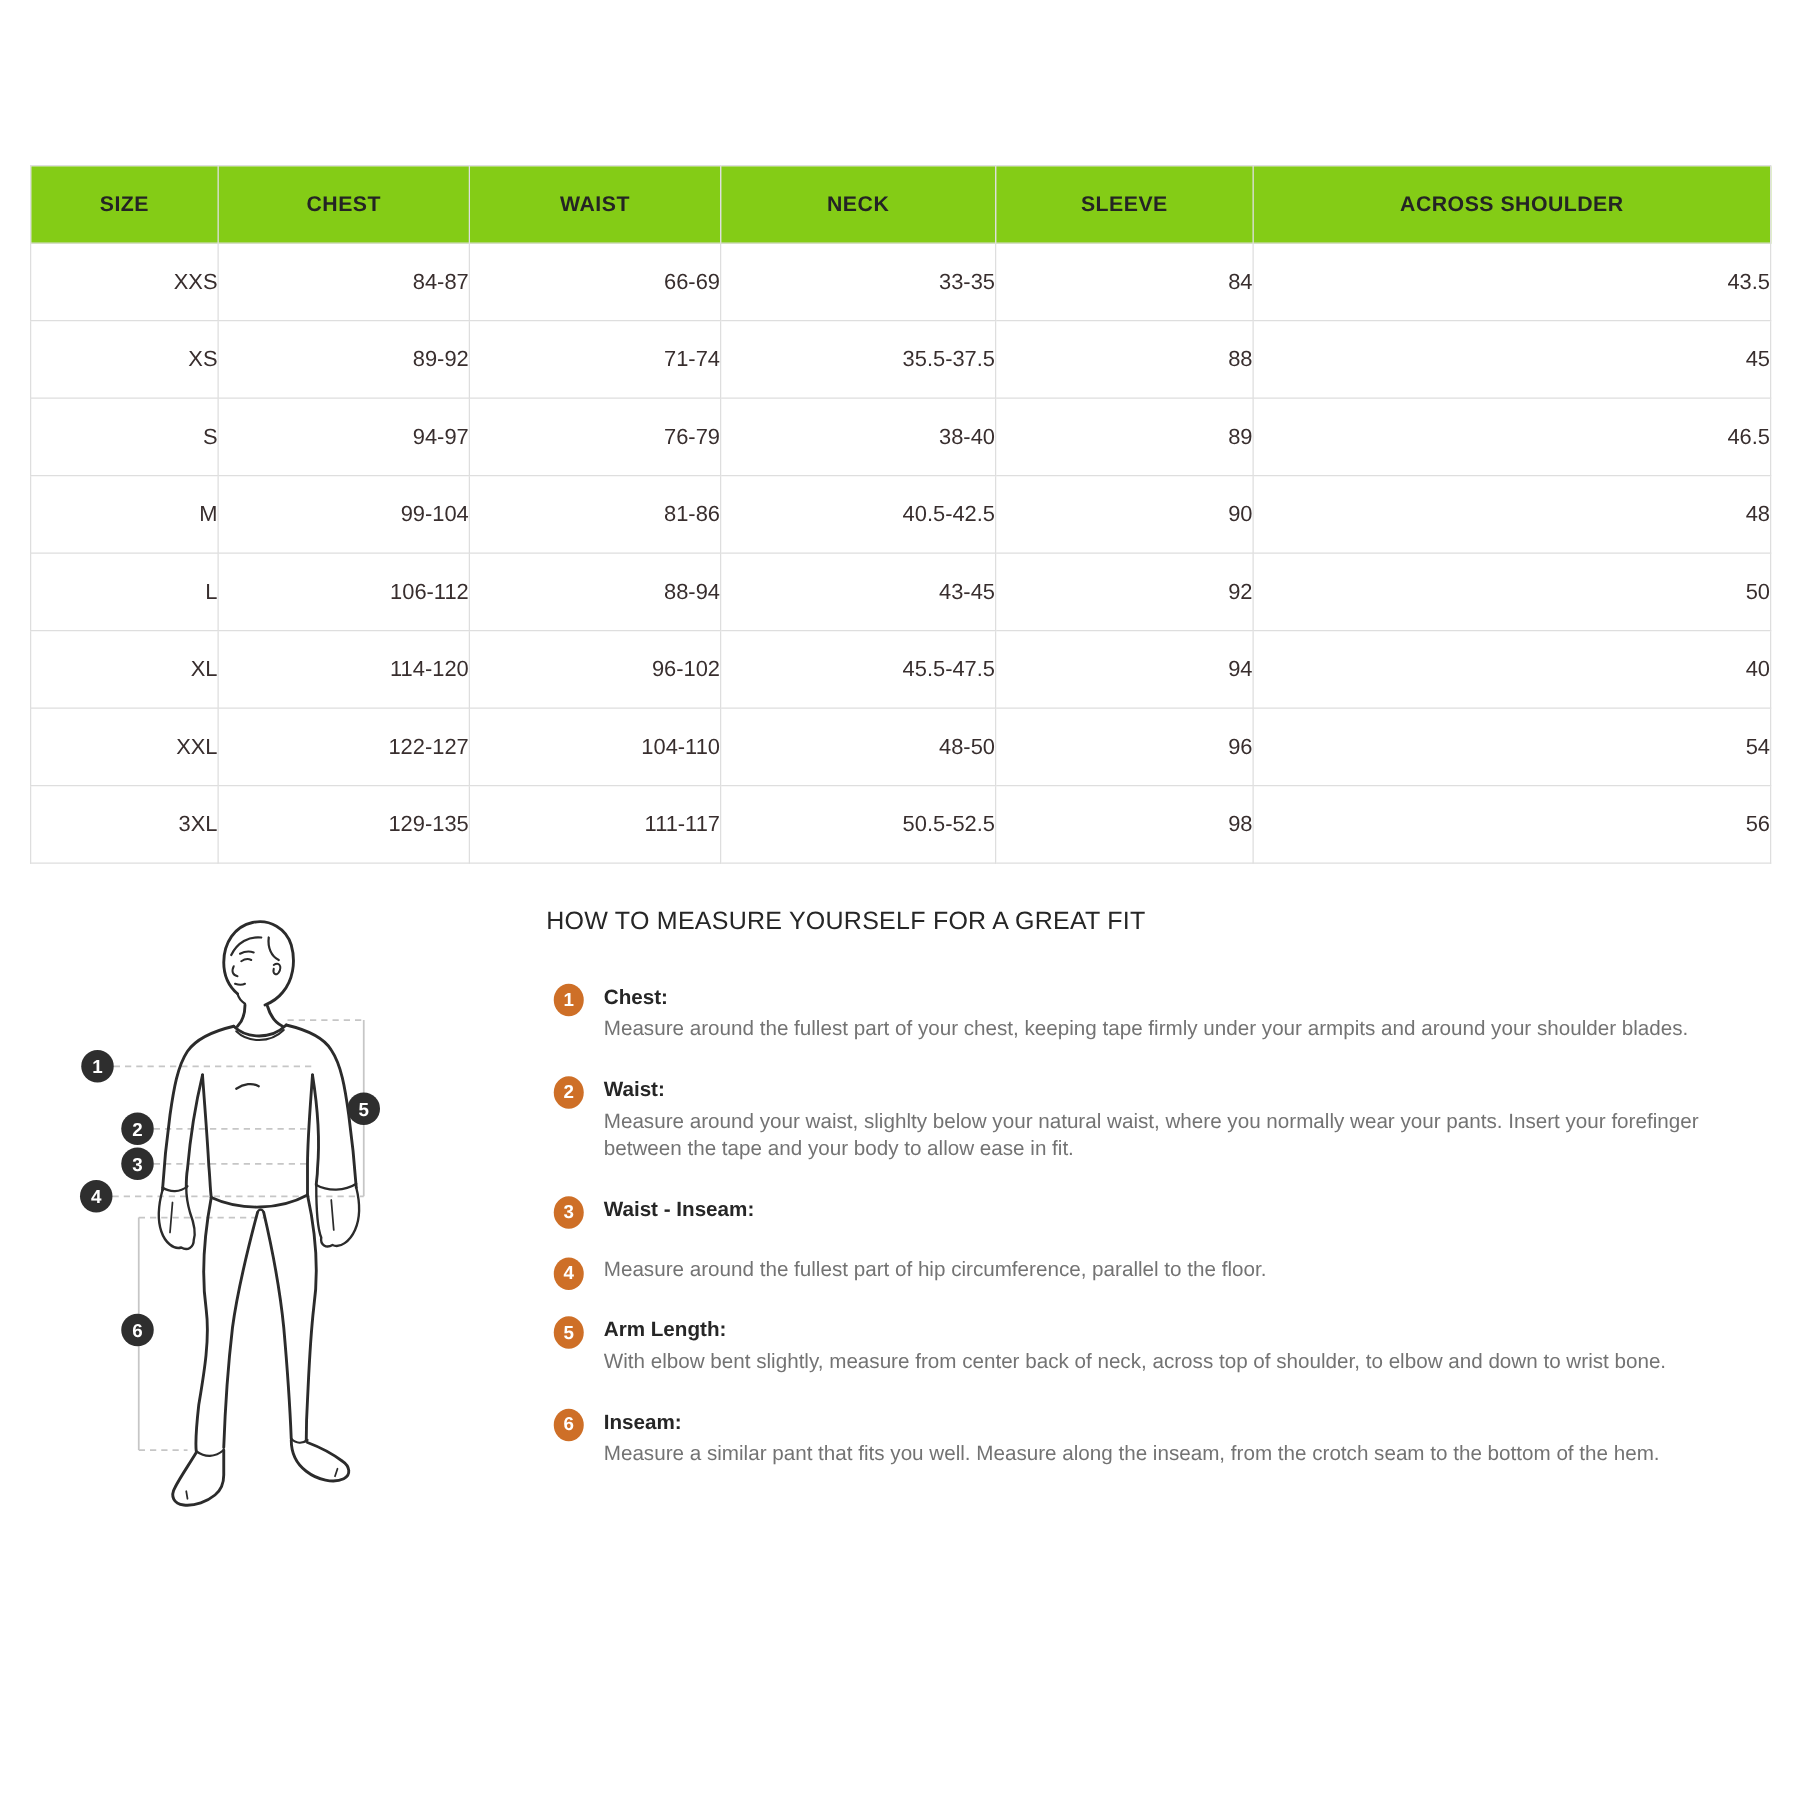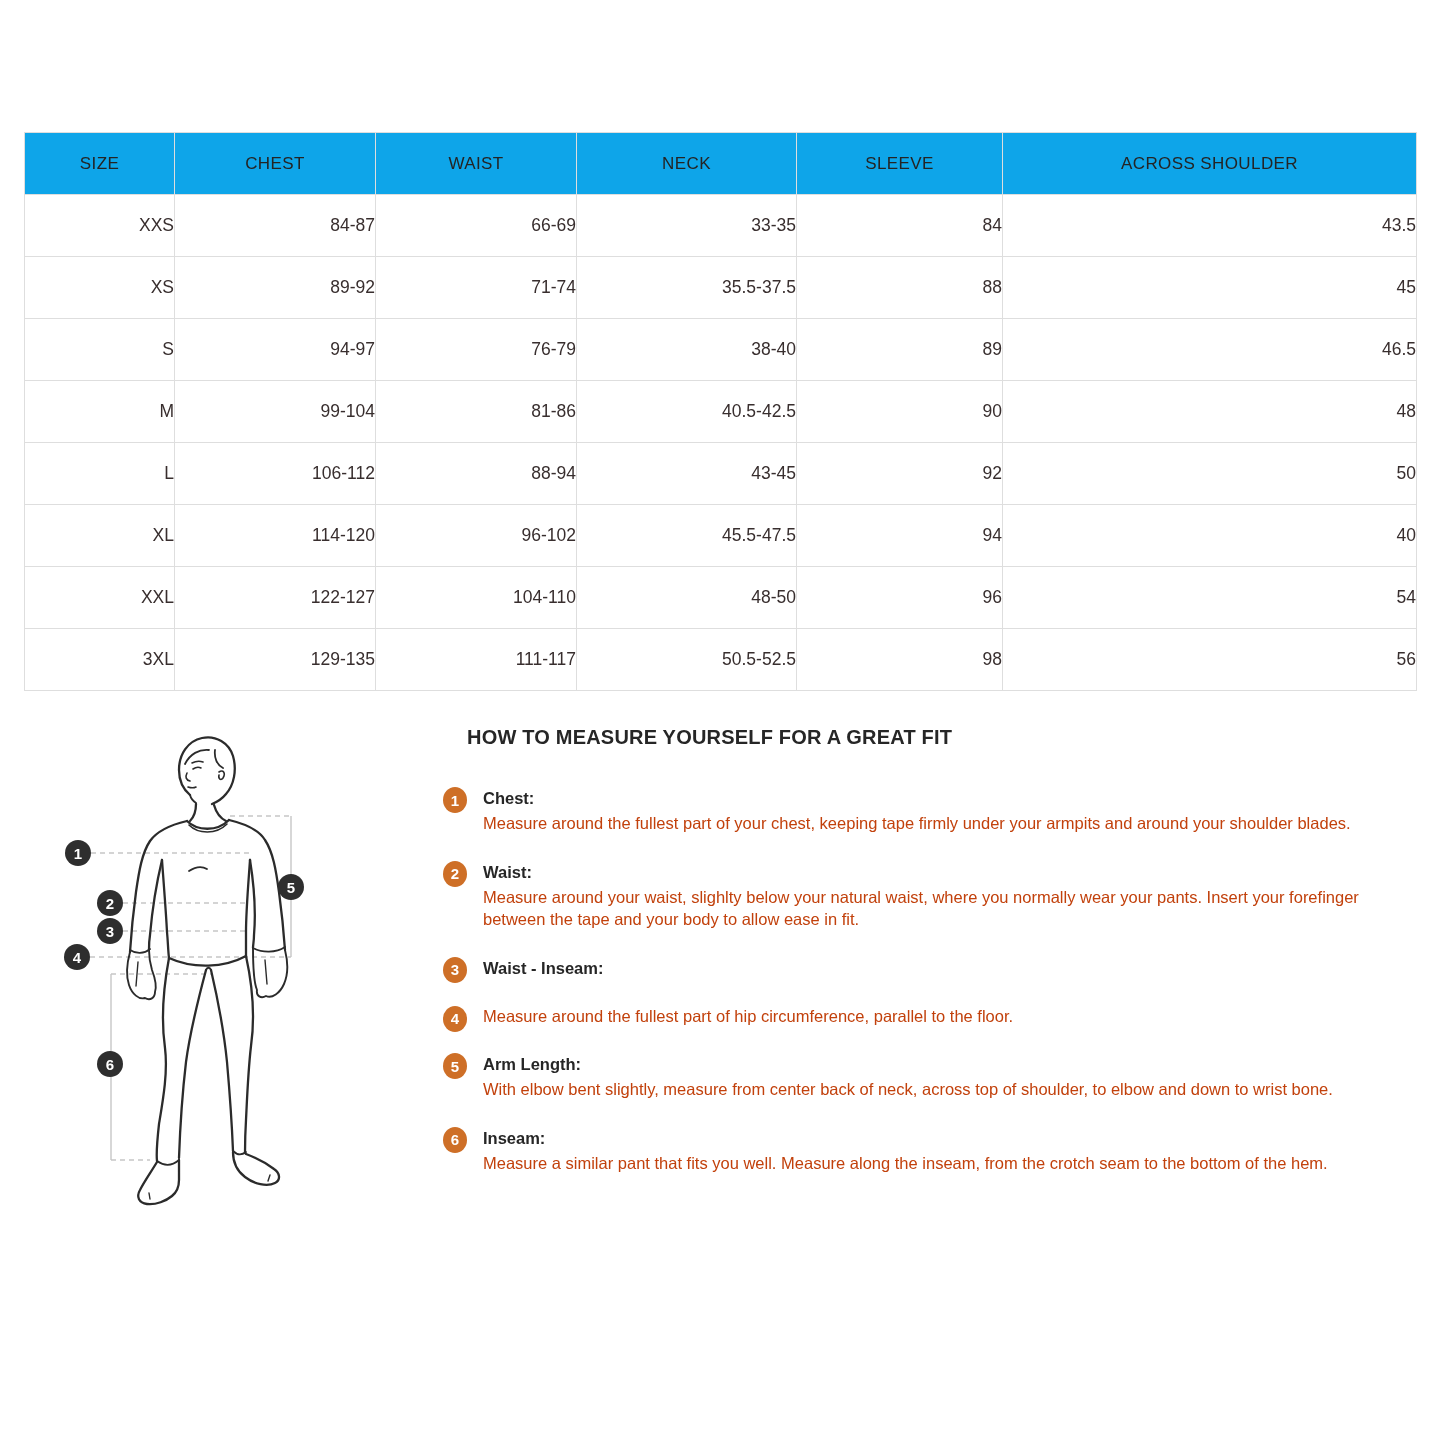--- a/index.html
+++ b/index.html
@@ -3,36 +3,36 @@
 <meta charset="utf-8">
 <style>
   * { margin:0; padding:0; box-sizing:border-box; }
   html,body { width:1445px; height:1445px; background:#ffffff;
               font-family:"Liberation Sans", sans-serif; position:relative; overflow:hidden; }
 
   
   .chart-wrap { position:absolute; left:24px; top:132px; width:1392px; }
   table { width:100%; border-collapse:collapse; table-layout:fixed; }
   th, td { border:1px solid #dedede; text-align:center; vertical-align:middle; }
-  th { height:62px; background:#0ea5e9; color:#242424;
-       font-size:17px; font-weight:normal; letter-spacing:.4px; }
+  th { height:62px; background:#84cc16; color:#242424;
+       font-size:17px; font-weight:bold; letter-spacing:.4px; }
   td { height:62px; background:#ffffff; color:#382e2e; font-size:17.5px;text-align:right; }
 
   
   .guide-heading { position:absolute; left:437px; top:726px;
-                   font-size:20px; font-weight:bold; letter-spacing:.2px; color:#262626;margin-left:30px; }
+                   font-size:20px; font-weight:normal; letter-spacing:.2px; color:#262626; }
   .steps { position:absolute; left:443px; top:786px; width:965px; }
   .step { position:relative; padding-left:40px; margin-bottom:25px; }
   .step-num { position:absolute; left:0; top:1px; width:24px; height:26px;
               border-radius:50%; background:#CE6F27; color:#ffffff;
               display:flex; align-items:center; justify-content:center;
               font-size:15px; font-weight:bold; }
   .step-label { font-size:16.5px; font-weight:bold; color:#262626;
                 line-height:24px; margin-bottom:2px; }
-  .step-text { font-size:16.5px; color:#c2410c; line-height:22.5px; max-width:910px; }
+  .step-text { font-size:16.5px; color:#737373; line-height:22.5px; max-width:910px; }
 
   
   .figure-svg { position:absolute; left:40px; top:720px; width:275px; height:505px; }
 </style>
 </head>
 <body>
 
 <div class="chart-wrap">
   <table>
     <colgroup>

